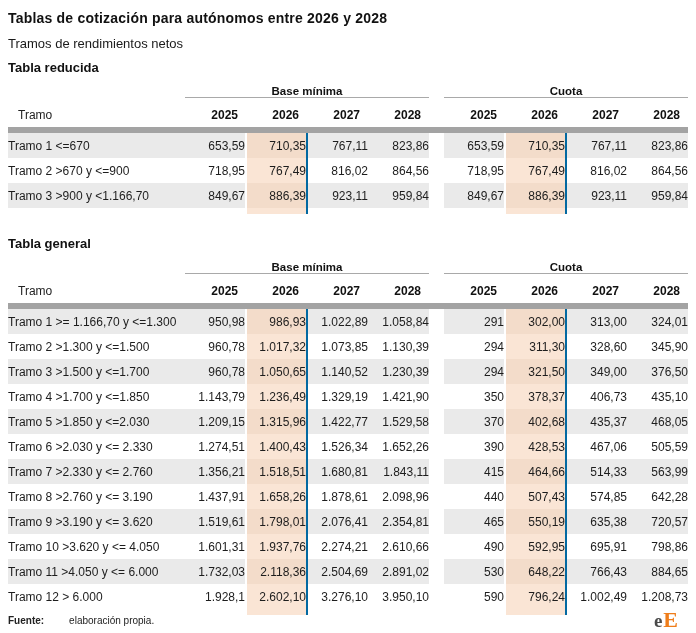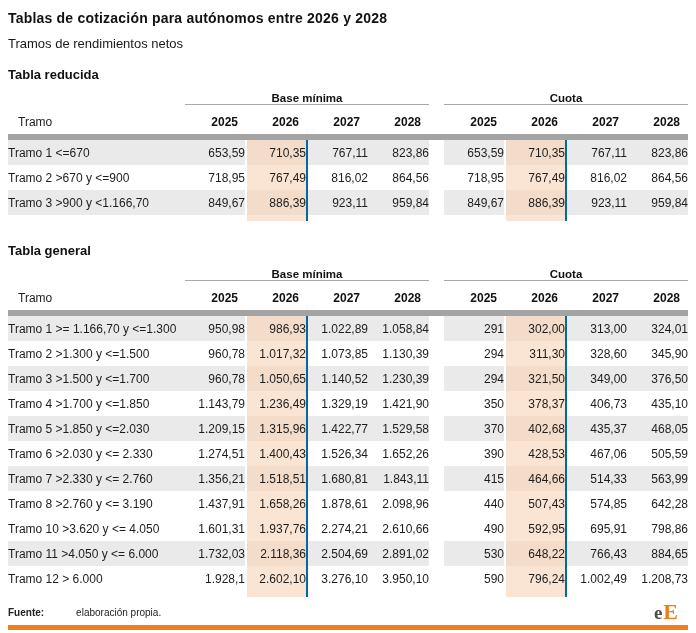--- a/index.html
+++ b/index.html
@@ -5,21 +5,21 @@
   html,body{margin:0;padding:0;background:#fff;}
   .page{
     width:696px;height:633px;box-sizing:border-box;
     padding:8px 8px 3px 8px;
     display:flex;flex-direction:column;overflow:hidden;
     font-family:"Liberation Sans","DejaVu Sans",sans-serif;
     color:#1d1d1d;background:#fff;
   }
   .title{font-size:14px;font-weight:700;color:#111;margin:2px 0 0 0;letter-spacing:.2px;}
   .subtitle{font-size:13px;color:#1a1a1a;margin-top:10px;}
-  .tbl-section{margin-top:16px;}
+  .tbl-section{margin-top:9px;}
   .tbl-section + .tbl-section{margin-top:22px;}
   .tbl-title{font-size:13px;font-weight:700;color:#111;margin:0 0 10px 0;}
   table.grid{border-collapse:collapse;table-layout:fixed;width:680px;}
   table.grid th,table.grid td{padding:0;margin:0;}
   th.group{
     font-size:11.5px;font-weight:700;color:#111;text-align:center;
     padding-bottom:4px;border-bottom:1px solid #a9a9a9;
   }
   th.blank{border:none;}
   tr.years th{border-bottom:6px solid #a3a3a3;height:24px;vertical-align:bottom;padding-bottom:5px;}
@@ -33,21 +33,21 @@
   td.hl{border-left:2px solid #fff;border-right:2px solid #0369a1;}
   tr.odd td.hl{background:#f3dcca;}
   tr.even td.hl{background:#fae5d5;}
   tr.stub td{height:6px;background:#fff;}
   tr.stub td.hl{background:#fae5d5;}
   .footer{
     margin-top:auto;display:flex;align-items:flex-end;position:relative;
     font-size:10px;color:#222;padding-bottom:2px;gap:8px;
   }
   .src-label{font-weight:700;}
-  .src-text{margin-left:24px;}
+  .src-text{margin-left:17px;}
   .logo{
     position:absolute;right:10px;bottom:-3px;
     font-family:"Liberation Serif","DejaVu Serif",serif;font-weight:700;line-height:1;
   }
   .logo .lo-e{font-size:19px;color:#4a4a4a;}
   .logo .lo-E{font-size:22px;color:#ef7d1a;margin-left:1px;}
   .bottom-bar{height:5px;background:#ef7d1a;margin-top:5px;}
 </style>
 </head>
 <body>
@@ -269,20 +269,32 @@
               <td class="num">1.437,91</td>
               <td class="num hl">1.658,26</td>
               <td class="num">1.878,61</td>
               <td class="num">2.098,96</td>
               <td class="gap"></td>
               <td class="num">440</td>
               <td class="num hl">507,43</td>
               <td class="num">574,85</td>
               <td class="num">642,28</td>
             </tr>
+            <tr class="odd">
+              <td class="label">Tramo 9 &gt;3.190 y &lt;= 3.620</td>
+              <td class="num">1.519,61</td>
+              <td class="num hl">1.798,01</td>
+              <td class="num">2.076,41</td>
+              <td class="num">2.354,81</td>
+              <td class="gap"></td>
+              <td class="num">465</td>
+              <td class="num hl">550,19</td>
+              <td class="num">635,38</td>
+              <td class="num">720,57</td>
+            </tr>
             <tr class="even">
               <td class="label">Tramo 10 &gt;3.620 y &lt;= 4.050</td>
               <td class="num">1.601,31</td>
               <td class="num hl">1.937,76</td>
               <td class="num">2.274,21</td>
               <td class="num">2.610,66</td>
               <td class="gap"></td>
               <td class="num">490</td>
               <td class="num hl">592,95</td>
               <td class="num">695,91</td>

